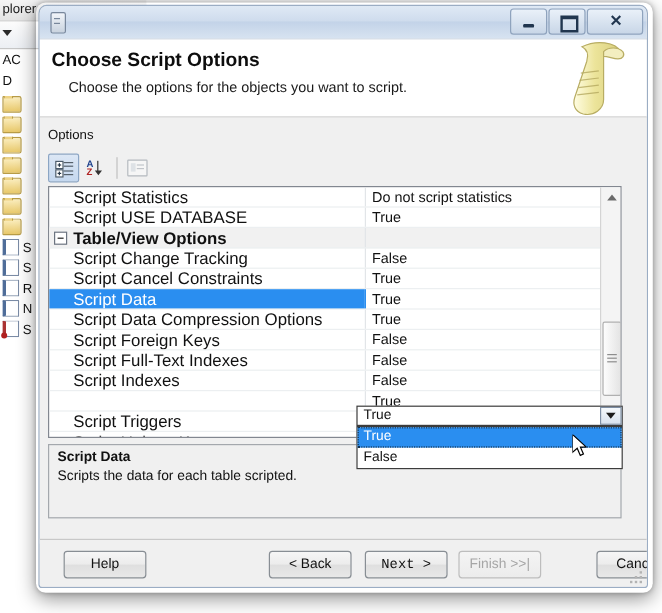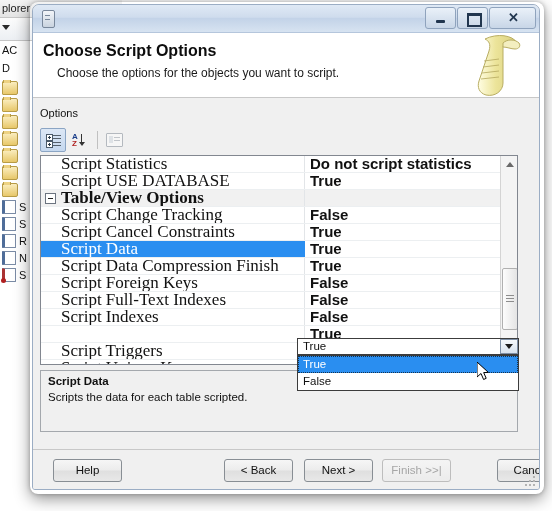--- a/index.html
+++ b/index.html
@@ -181,26 +181,26 @@
     border: 1px solid #828790; background: #fff; box-sizing: border-box; overflow: hidden;
   }
   .grid-rows { position: absolute; left:0; top:0; right:17px; bottom:0; }
   .row {
     position: relative; height: 16px; line-height: 16px;
     border-bottom: 1px solid #eceff1; white-space: nowrap;
   }
   .row .name {
     position: absolute; left: 0; top: 0; width: 263px; height: 16px;
     padding-left: 20px; box-sizing: border-box; overflow: hidden;
-    font-size: 17px; color: #111; font-family: Liberation Serif, serif;
+    font-size: 14px; color: #111;
   }
   .row .val {
     position: absolute; left: 264px; top: 0; right: 0; height: 16px;
     padding-left: 5px; box-sizing: border-box; overflow: hidden;
-    font-size: 15px; color: #111; font-weight: bold;
+    font-size: 12px; color: #111;
   }
   .row .splitline {
     position:absolute; left:263px; top:0; width:1px; height:16px; background:#e2e5e8;
   }
   .row.category { background: #f1f1f1; }
   .row.category .name { font-weight: bold; padding-left: 20px; }
   .row.category .catbox {
     position: absolute; left: 4px; top: 3px; width: 9px; height: 9px;
     border: 1px solid #6c7480; background: #fff;
   }
@@ -418,21 +418,21 @@
             <div class="val">True</div>
           </div>
 
           <div class="row selected">
             <div class="name">Script Data</div>
             <div class="splitline"></div>
             <div class="val">True</div>
           </div>
 
           <div class="row">
-            <div class="name">Script Data Compression Finish</div>
+            <div class="name">Script Data Compression Options</div>
             <div class="splitline"></div>
             <div class="val">True</div>
           </div>
 
           <div class="row">
             <div class="name">Script Foreign Keys</div>
             <div class="splitline"></div>
             <div class="val">False</div>
           </div>
 
@@ -496,21 +496,21 @@
 
       <div class="descpane">
         <div class="desc-title">Script Data</div>
         <div class="desc-body">Scripts the data for each table scripted.</div>
       </div>
     </div>
 
     <div class="footer">
       <div class="btn" style="left:20px;">Help</div>
       <div class="btn" style="left:191px;">&lt; Back</div>
-      <div class="btn" style="left:271px;">Next &gt;</div>
+      <div class="btn" style="left:271px;font-family:Liberation Mono, monospace;">Next &gt;</div>
       <div class="btn disabled" style="left:349px;">Finish &gt;&gt;|</div>
       <div class="btn" style="left:440px;margin-left:24px;">Cancel</div>
       <div class="grip">
         <i style="left:8px;top:0;"></i>
           <i style="left:4px;top:4px;"></i>
           <i style="left:8px;top:4px;"></i>
         <i style="left:0;top:8px;"></i>
           <i style="left:4px;top:8px;"></i>
           <i style="left:8px;top:8px;"></i>
       </div>

